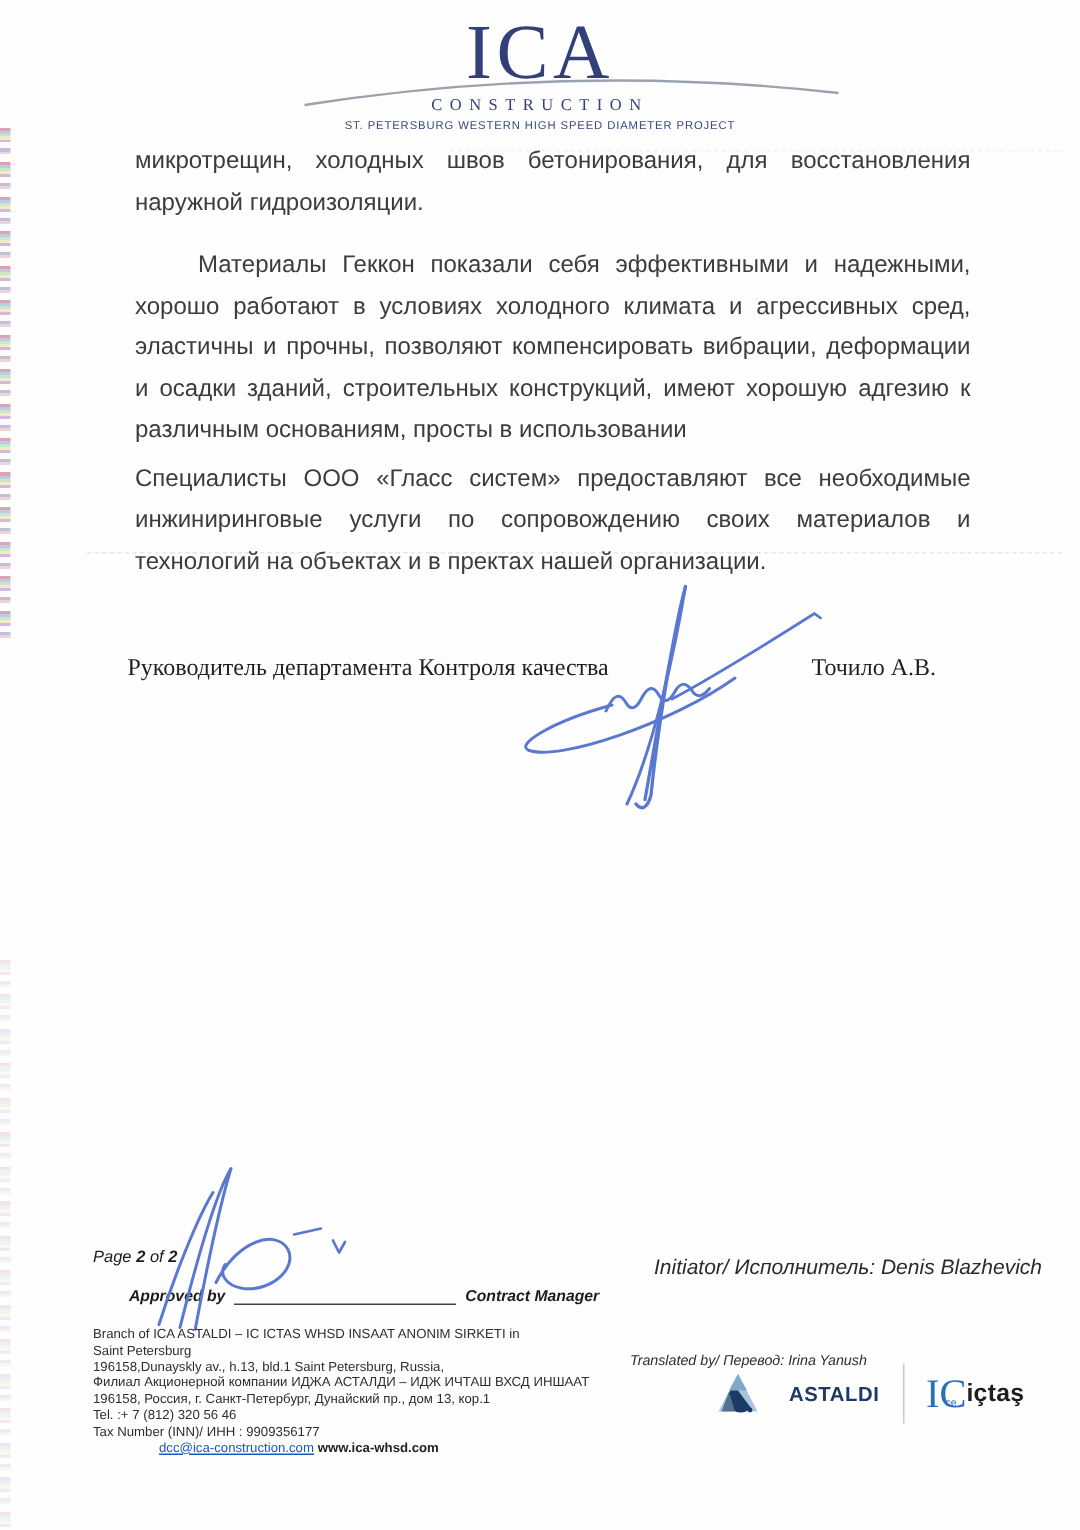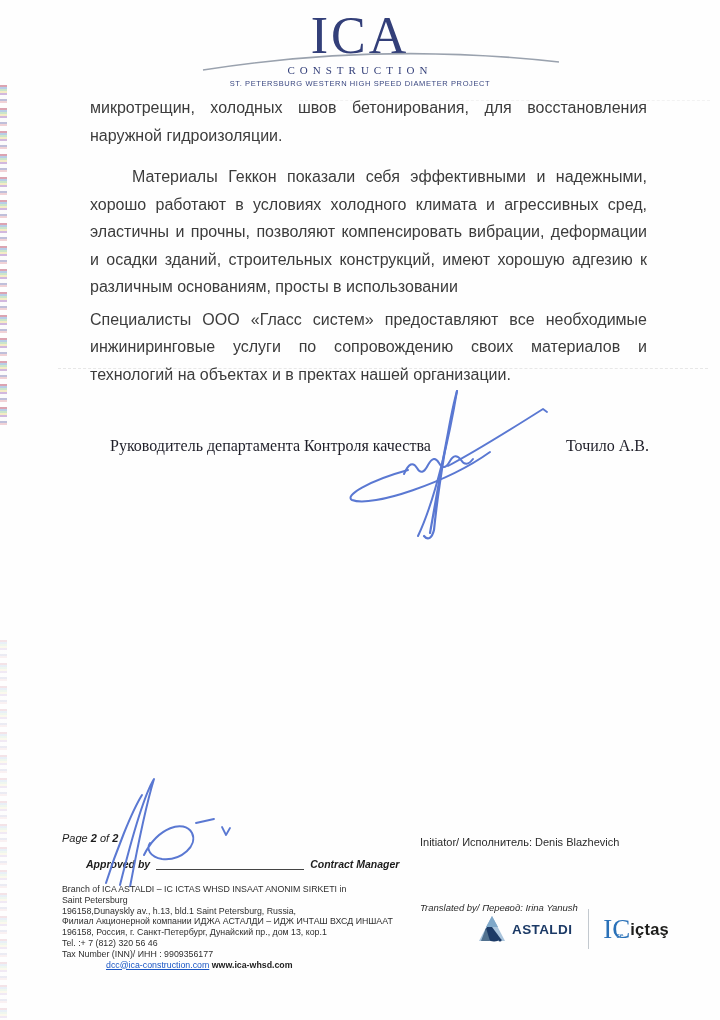--- a/index.html
+++ b/index.html
@@ -41,44 +41,44 @@
     left:90px;width:557px;top:94px;
     font-size:16px;line-height:27.5px;color:#3c3c3c;text-align:justify;
   }
   .doc-text p{margin:0;}
   .doc-text p.p1{margin-bottom:14px;}
   .doc-text p.p2{text-indent:42px;margin-bottom:5px;}
   
   .sig-row{
     left:85px;width:557px;top:437px;
     font-family:"Liberation Serif",serif;font-size:16px;color:#1e1e28;
-    display:flex;justify-content:space-between;margin-left:25px;
+    display:flex;justify-content:space-between;
   }
   .sig-row .name{padding-right:18px;}
   .ink{stroke:#5a78d2;fill:none;stroke-linecap:round;stroke-linejoin:round;}
   
   .pg{
     left:62px;top:832px;font-size:11px;font-style:italic;color:#1c1c1c;
   }
   .pg b{font-weight:700;}
   .approved{
     left:62px;top:858px;font-size:10.5px;font-style:italic;font-weight:700;color:#1c1c1c;
     display:flex;align-items:flex-end;margin-left:24px;
   }
   .approved .line{display:inline-block;width:148px;border-bottom:1px solid #444;margin:0 6px;height:11px;}
-  .init{left:420px;top:836px;font-size:11px;color:#2b2b2b;}
+  .init{left:436px;top:836px;font-size:14px;font-style:italic;color:#2b2b2b;}
   .trans{left:420px;top:858px;font-size:9.5px;font-style:italic;color:#2b2b2b;margin-top:44px;}
   .addr{
     left:62px;top:884px;font-size:8.8px;line-height:10.8px;color:#2e2e2e;width:340px;
   }
   .addr .email{color:#1a56c4;text-decoration:underline;cursor:pointer;padding-left:44px;}
   .addr .web{font-weight:700;color:#222;}
   
   .logos{left:478px;top:903px;display:flex;align-items:center;height:52px;}
-  .astaldi{display:flex;align-items:center;}
+  .astaldi{display:flex;align-items:center;gap:14px;}
   .astaldi-name{
     font-size:13.5px;font-weight:700;color:#1c3a66;letter-spacing:.4px;margin-left:6px;
     font-family:"Liberation Sans",sans-serif;
   }
   .logo-div{width:1px;height:40px;background:#c3c9cf;margin:0 14px 0 16px;}
   .ictas{display:flex;align-items:flex-start;}
   .ictas-ic{
     font-family:"Liberation Serif",serif;font-size:27px;line-height:26px;color:#2a71b8;position:relative;
   }
   .ictas-ic .ce{

